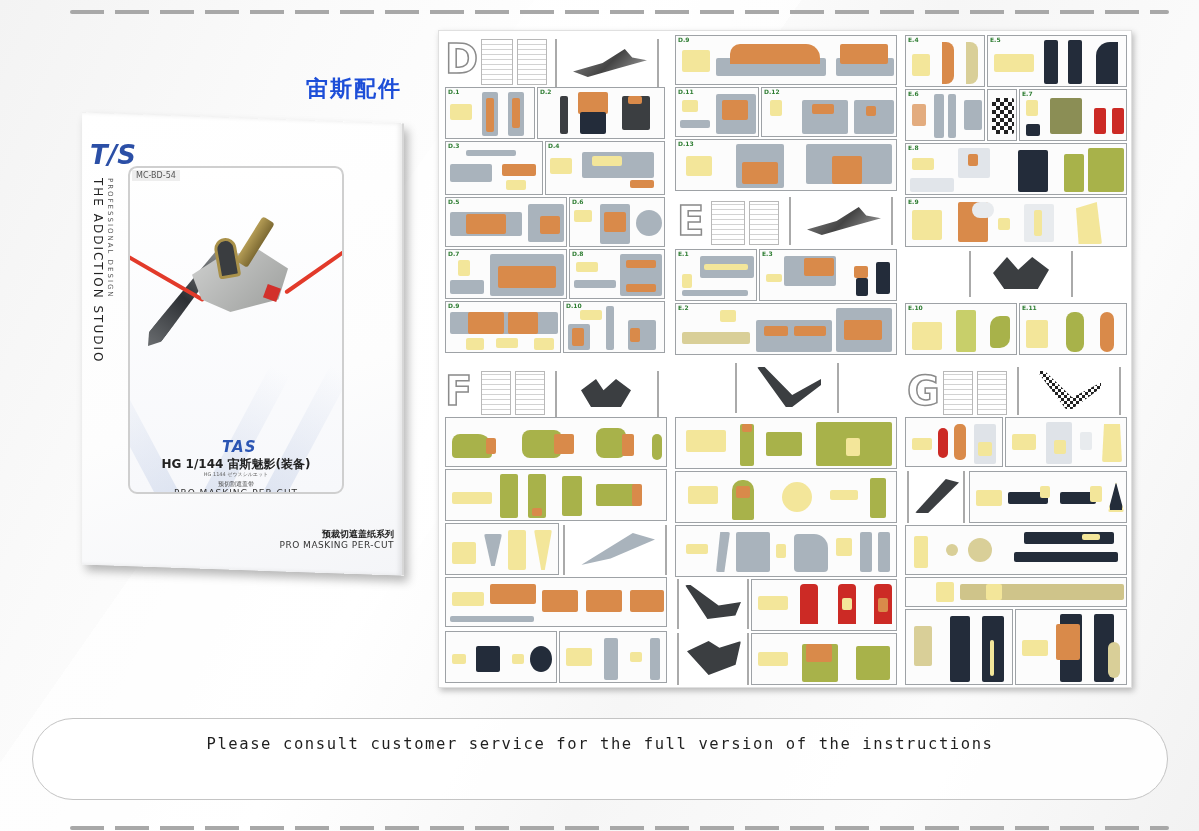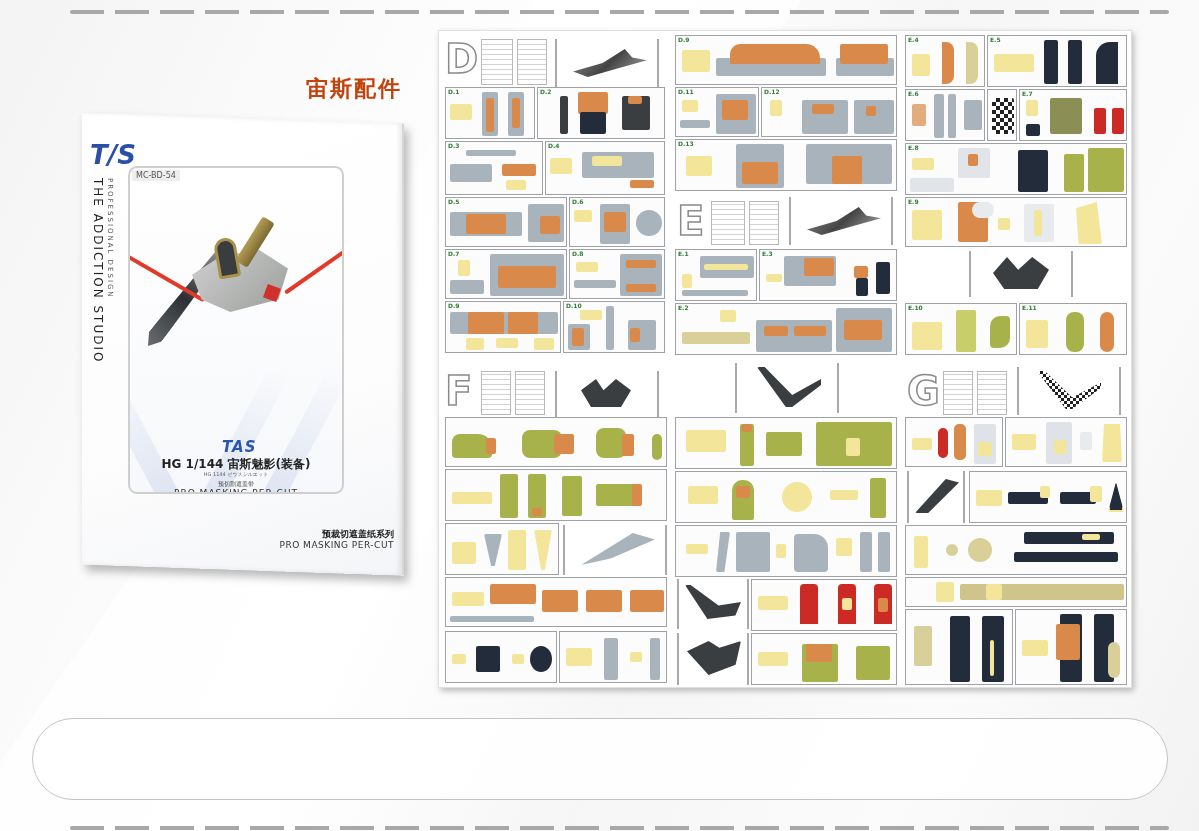--- a/index.html
+++ b/index.html
@@ -21,21 +21,21 @@
     position: absolute; top: 0; left: 0; width: 1199px; height: 831px;
     pointer-events: none;
     background:
       linear-gradient(125deg, transparent 0 30%, rgba(255,255,255,.7) 30% 45%, transparent 45% 100%);
   }
 
   
   .product-title {
     position: absolute; left: 306px; top: 74px;
     font-family: Liberation Serif, serif; font-weight: bold;
-    font-size: 22px; color: #c2410c; letter-spacing: 2px;
+    font-size: 22px; color: #1d4ed8; letter-spacing: 2px;
   }
 
   
   .package {
     position: absolute; left: 82px; top: 118px; width: 322px; height: 452px;
     background: linear-gradient(160deg, #ffffff 0%, #fdfdfd 60%, #f4f5f8 100%);
     transform: skewY(2deg);
     box-shadow: 4px 6px 10px rgba(0,0,0,0.28), inset -3px 0 4px rgba(0,0,0,0.08);
     border-right: 2px solid #d7d7d7;
   }
@@ -564,15 +564,16 @@
   <div class="panel" style="left:576px;top:578px;width:112px;height:76px;">
     <div class="chip yellow" style="left:6px;top:30px;width:26px;height:16px;"></div>
     <div class="chip navy" style="left:44px;top:4px;width:22px;height:68px;"></div>
     <div class="chip orange" style="left:40px;top:14px;width:24px;height:36px;"></div>
     <div class="chip navy" style="left:78px;top:4px;width:20px;height:68px;"></div>
     <div class="chip khaki" style="left:92px;top:32px;width:12px;height:36px;border-radius:6px;"></div>
   </div>
 </div>
 
 <div class="notice">
+  <div class="notice-en">Please consult customer service for the full version of the instructions</div>
 </div>
 
 <div class="dash-row dash-bottom"></div>
 
 </body></html>

